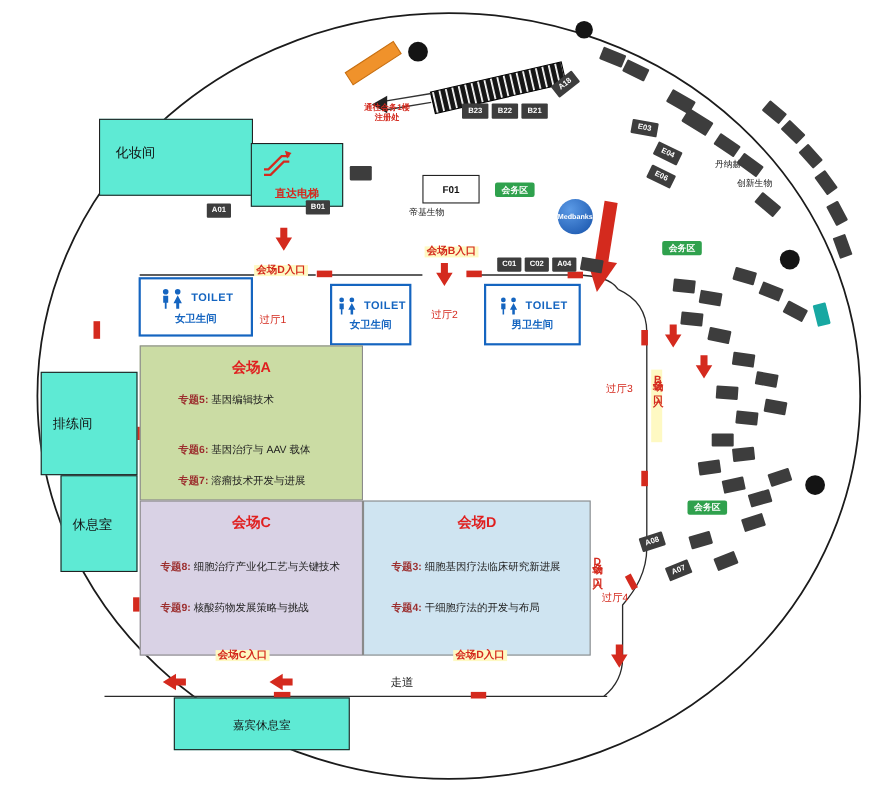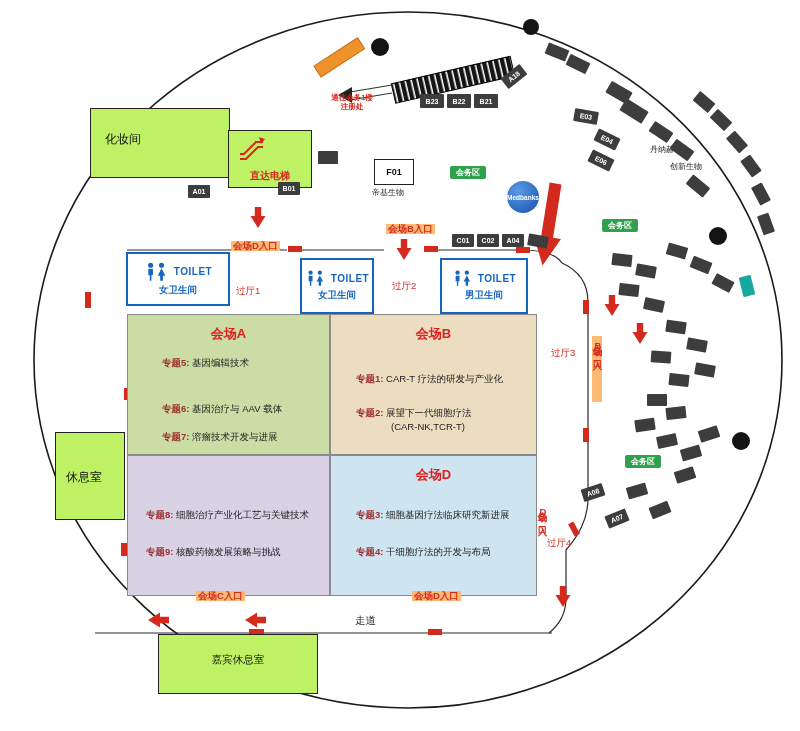--- a/index.html
+++ b/index.html
@@ -1,32 +1,32 @@
 <!DOCTYPE html>
 <html><head>
 <meta charset="utf-8">
 <style>
   html,body{margin:0;padding:0;background:#fff;}
   .stage{position:relative;width:800px;height:731px;background:#fff;overflow:hidden;
          font-family:"Liberation Sans","DejaVu Sans",sans-serif;color:#222;}
   .abs{position:absolute;}
-  .room{position:absolute;background:#bef264;border:1.3px solid #222;box-sizing:border-box;}
+  .room{position:absolute;background:#5eead4;border:1.3px solid #222;box-sizing:border-box;}
   .room-label{font-size:12px;color:#111;}
   .booth{position:absolute;background:#3d3d3d;color:#fff;font-weight:bold;font-size:7px;
          display:flex;align-items:center;justify-content:center;border-radius:1px;line-height:1;}
   .booth.teal{background:#18a8a2;}
   .booth-white{position:absolute;background:#fff;border:1.2px solid #222;box-sizing:border-box;
          display:flex;align-items:center;justify-content:center;font-weight:bold;font-size:9px;color:#111;}
   .hall{position:absolute;border:1px solid #8a8a8a;box-sizing:border-box;}
   .hall-title{position:absolute;left:0;right:0;top:10px;text-align:center;color:#e01f1f;
          font-weight:bold;font-size:13px;}
   .topic{position:absolute;font-size:9.5px;white-space:nowrap;color:#222;}
   .t-num{font-weight:bold;color:#9c2f2f;}
   .red{color:#d42a1e;}
-  .entrance{position:absolute;color:#d42a1e;font-weight:bold;font-size:9.5px;background:#fdba74;
+  .entrance{position:absolute;color:#d42a1e;font-weight:bold;font-size:9.5px;background:#fef9c3;
          padding:0 2px;white-space:nowrap;line-height:1.1;}
   .lobby{position:absolute;color:#d42a1e;font-size:9.5px;white-space:nowrap;}
   .vtext{writing-mode:vertical-rl;text-orientation:upright;letter-spacing:1px;}
   .toilet{position:absolute;background:#fff;border:2px solid #1565c0;box-sizing:border-box;
          display:flex;flex-direction:column;align-items:center;justify-content:center;gap:2px;}
   .t-row{display:flex;align-items:center;gap:4px;}
   .t-title{color:#1565c0;font-weight:bold;font-size:10px;letter-spacing:0.5px;}
   .t-label{color:#1565c0;font-size:9.5px;font-weight:bold;}
   .service{position:absolute;background:#2fa14d;color:#fff;font-size:8px;font-weight:bold;
          display:flex;align-items:center;justify-content:center;border-radius:2px;}
@@ -117,26 +117,29 @@
     <svg width="30" height="28" viewBox="0 0 30 28" class="abs" style="left:8px;top:4px">
       <g stroke="#d42a1e" stroke-width="2" fill="none">
         <path d="M3,24 h6 l12,-12 h5"></path>
         <path d="M3,19 h4 l12,-12 h7"></path>
       </g>
       <polygon points="28,4 22,2 24,9" fill="#d42a1e"></polygon>
     </svg>
     <span class="abs red" style="left:0;right:0;bottom:4px;text-align:center;font-weight:bold;font-size:10px">直达电梯</span>
   </div>
 
+  <div class="room" style="left:37px;top:338px;width:88px;height:94px">
+    <span class="room-label abs" style="left:10px;top:38px">排练间</span>
+  </div>
 
   <div class="room" style="left:55px;top:432px;width:70px;height:88px">
     <span class="room-label abs" style="left:10px;top:36px">休息室</span>
   </div>
 
-  <div class="room" style="left:158px;top:634px;width:160px;height:60px">
+  <div class="room" style="left:158px;top:634px;width:160px;height:48px">
     <span class="room-label abs" style="left:0;right:0;top:18px;text-align:center;font-size:10.5px">嘉宾休息室</span>
   </div>
 
   <div class="toilet" style="left:126px;top:252px;width:104px;height:54px">
     <div class="t-row">
       <svg width="26" height="20" viewBox="0 0 26 22">
         <g fill="#1565c0">
           <circle cx="6" cy="3.5" r="2.8"></circle>
             <path d="M3.5,7.5 h5 v7 h-1.6 v6 h-1.8 v-6 h-1.6 z"></path>
           <circle cx="18" cy="3.5" r="2.8"></circle>
@@ -178,28 +181,23 @@
     <div class="t-label">男卫生间</div>
   </div>
 
   <div class="hall" style="left:127px;top:314px;width:203px;height:141px;background:#cbdca4">
     <div class="hall-title">会场A</div>
     <div class="topic" style="left:34px;top:42px"><span class="t-num">专题5:</span> <span>基因编辑技术</span></div>
     <div class="topic" style="left:34px;top:88px"><span class="t-num">专题6:</span> <span>基因治疗与 AAV 载体</span></div>
     <div class="topic" style="left:34px;top:116px"><span class="t-num">专题7:</span> <span>溶瘤技术开发与进展</span></div>
   </div>
 
-  <div class="hall" style="left:330px;top:314px;width:207px;height:141px;background:#ecdcc0">
-    <div class="hall-title">会场B</div>
-    <div class="topic" style="left:25px;top:58px"><span class="t-num">专题1:</span> <span>CAR-T 疗法的研发与产业化</span></div>
-    <div class="topic" style="left:25px;top:92px"><span class="t-num">专题2:</span> <span>展望下一代细胞疗法</span></div>
-    <div class="topic" style="left:60px;top:106px"><span>(CAR-NK,TCR-T)</span></div>
-  </div>
 
   <div class="hall" style="left:127px;top:455px;width:203px;height:141px;background:#d9d2e5">
+    <div class="hall-title">会场C</div>
     <div class="topic" style="left:18px;top:53px"><span class="t-num">专题8:</span> <span>细胞治疗产业化工艺与关键技术</span></div>
     <div class="topic" style="left:18px;top:90px"><span class="t-num">专题9:</span> <span>核酸药物发展策略与挑战</span></div>
   </div>
 
   <div class="hall" style="left:330px;top:455px;width:207px;height:141px;background:#cfe4f1">
     <div class="hall-title">会场D</div>
     <div class="topic" style="left:25px;top:53px"><span class="t-num">专题3:</span> <span>细胞基因疗法临床研究新进展</span></div>
     <div class="topic" style="left:25px;top:90px"><span class="t-num">专题4:</span> <span>干细胞疗法的开发与布局</span></div>
   </div>
 
@@ -218,21 +216,21 @@
 
   <div class="reg-note" style="left:322px;top:93px;width:60px">
     <span>通往会务1楼</span><br>
     <span>注册处</span>
   </div>
 
   <div class="service" style="left:450px;top:166px;width:36px;height:13px">会务区</div>
   <div class="service" style="left:602px;top:219px;width:36px;height:13px">会务区</div>
   <div class="service" style="left:625px;top:455px;width:36px;height:13px">会务区</div>
 
-  <div class="booth-white" style="left:374px;top:159px;width:40px;height:26px">F01</div>
+  <div class="booth-white" style="left:384px;top:159px;width:52px;height:26px">F01</div>
   <div class="name-sm" style="left:372px;top:187px">帝基生物</div>
   <div class="name-sm" style="left:650px;top:144px">丹纳赫</div>
   <div class="name-sm" style="left:670px;top:161px">创新生物</div>
   <div class="logo-circle" style="left:507px;top:181px">Medbanks</div>
 
   <div class="booth" style="left:420px;top:94px;width:24px;height:14px">B23</div>
   <div class="booth" style="left:447px;top:94px;width:24px;height:14px">B22</div>
   <div class="booth" style="left:474px;top:94px;width:24px;height:14px">B21</div>
   <div class="booth" style="left:502px;top:70px;width:24px;height:13px;transform:rotate(-38deg)">A18</div>
   <div class="booth" style="left:574px;top:110px;width:24px;height:13px;transform:rotate(10deg)">E03</div>

